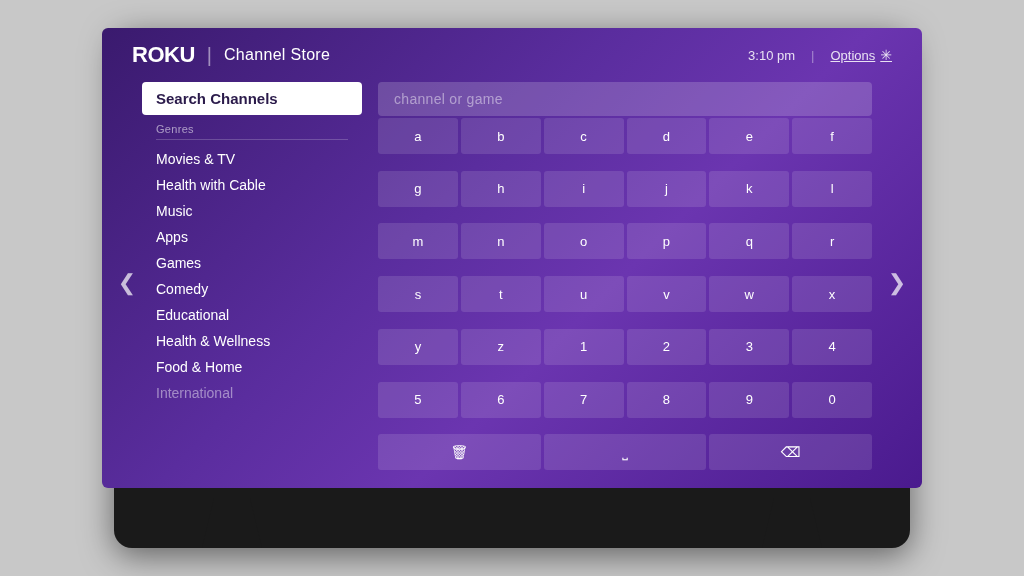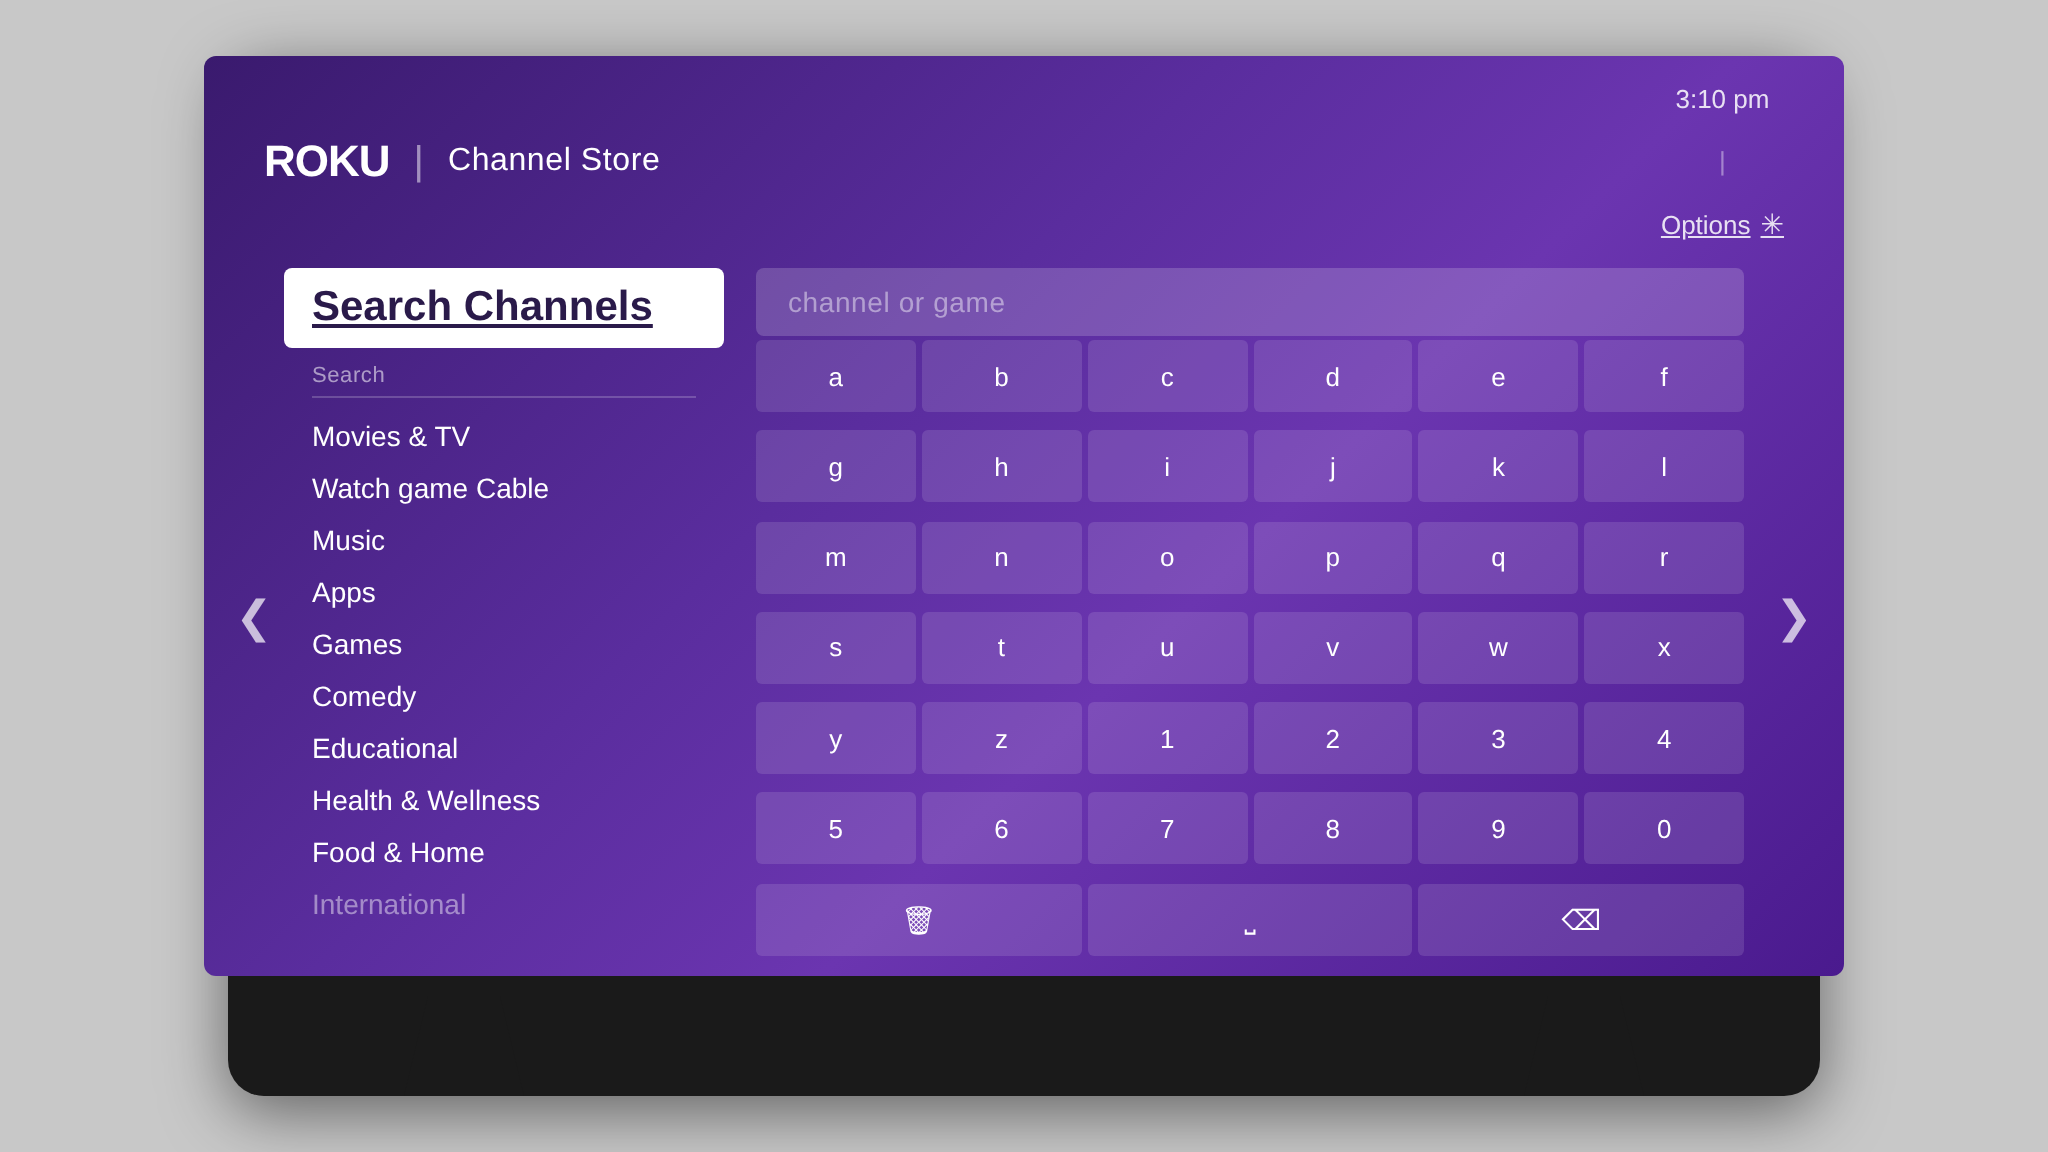--- a/index.html
+++ b/index.html
@@ -86,25 +86,24 @@
 
     .channel-store-title {
       color: white;
       font-size: 16px;
       font-weight: 400;
       letter-spacing: 0.3px;
     }
 
     .header-right {
       display: flex;
-      align-items: center;
+      align-items: flex-end;
       gap: 16px;
       color: rgba(255,255,255,0.85);
       font-size: 13px;
-      flex-direction: column;
     }
 
     .time-text {
       font-size: 13px;
     }
 
     .header-right-divider {
       color: rgba(255,255,255,0.4);
     }
 
@@ -148,25 +147,24 @@
       display: flex;
       flex-direction: column;
       padding: 4px 0 4px 0;
     }
 
     .search-channels-item {
       background: white;
       color: #2a1a4a;
       padding: 8px 14px;
       border-radius: 4px;
-      font-size: 21px;
+      font-size: 15px;
       font-weight: 700;
       margin-bottom: 6px;
       cursor: pointer;
-      text-decoration: underline;
     }
 
     .genres-label {
       color: rgba(255,255,255,0.55);
       font-size: 11px;
       padding: 2px 14px 4px 14px;
       letter-spacing: 0.3px;
     }
 
     .sidebar-divider {
@@ -273,25 +271,25 @@
         </div>
       </div>
     </div>
 
     <div class="main-content">
 
       <div class="nav-arrow">❮</div>
 
       <div class="sidebar">
         <div class="search-channels-item">Search Channels</div>
-        <span class="genres-label">Search</span>
+        <span class="genres-label">Genres</span>
         <div class="sidebar-divider"></div>
 
         <div class="sidebar-item">Movies &amp; TV</div>
-        <div class="sidebar-item">Watch game Cable</div>
+        <div class="sidebar-item">Health with Cable</div>
         <div class="sidebar-item">Music</div>
         <div class="sidebar-item">Apps</div>
         <div class="sidebar-item">Games</div>
         <div class="sidebar-item">Comedy</div>
         <div class="sidebar-item">Educational</div>
         <div class="sidebar-item">Health &amp; Wellness</div>
         <div class="sidebar-item">Food &amp; Home</div>
         <div class="sidebar-item dimmed">International</div>
       </div>
 

